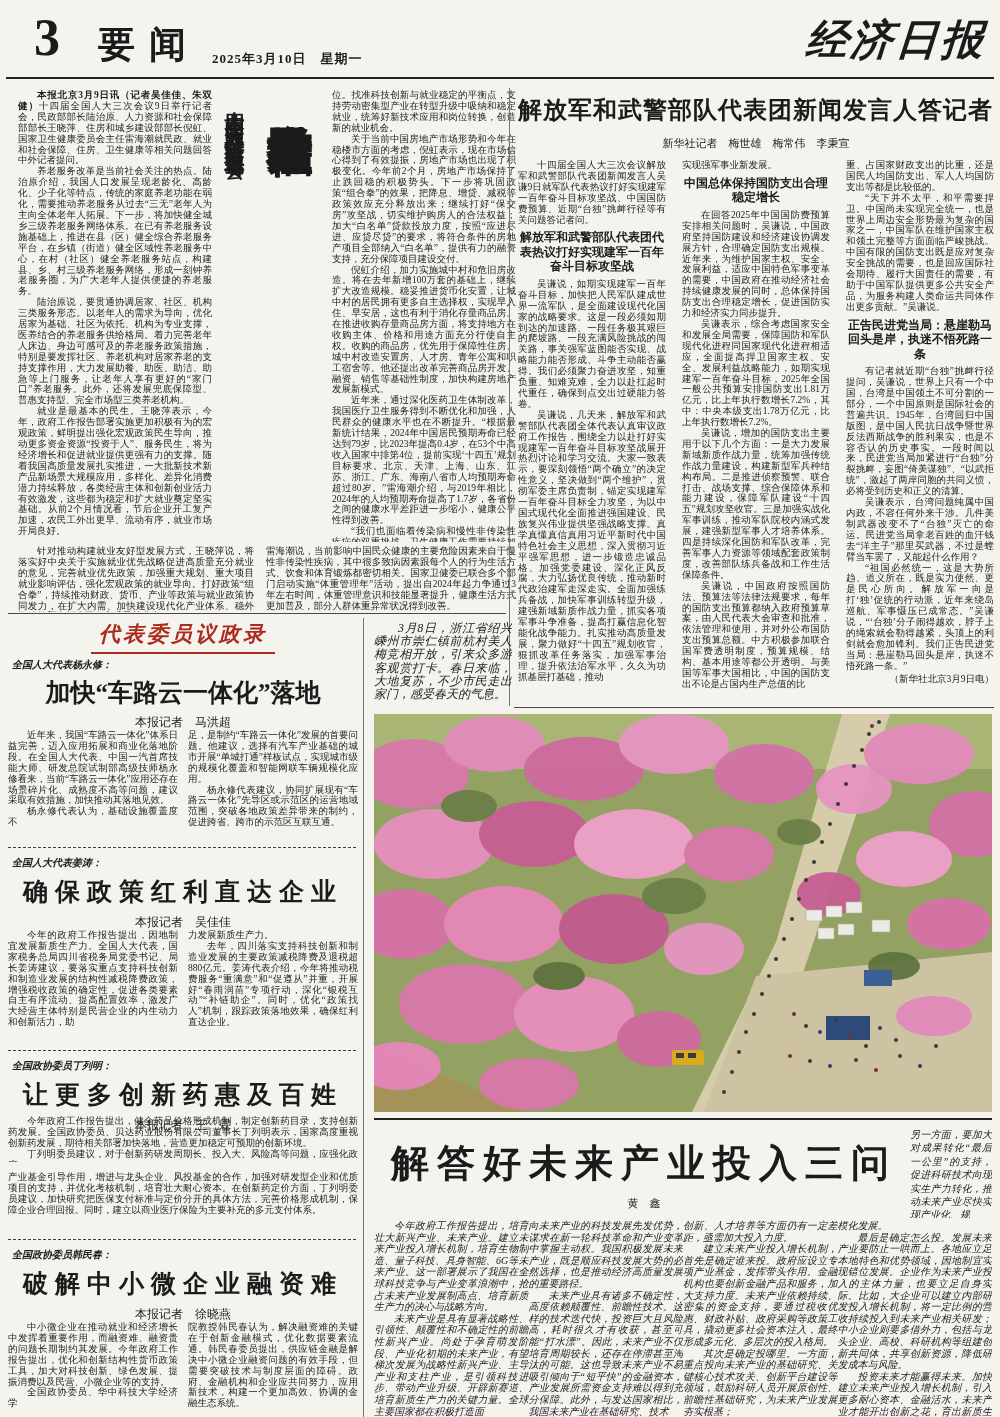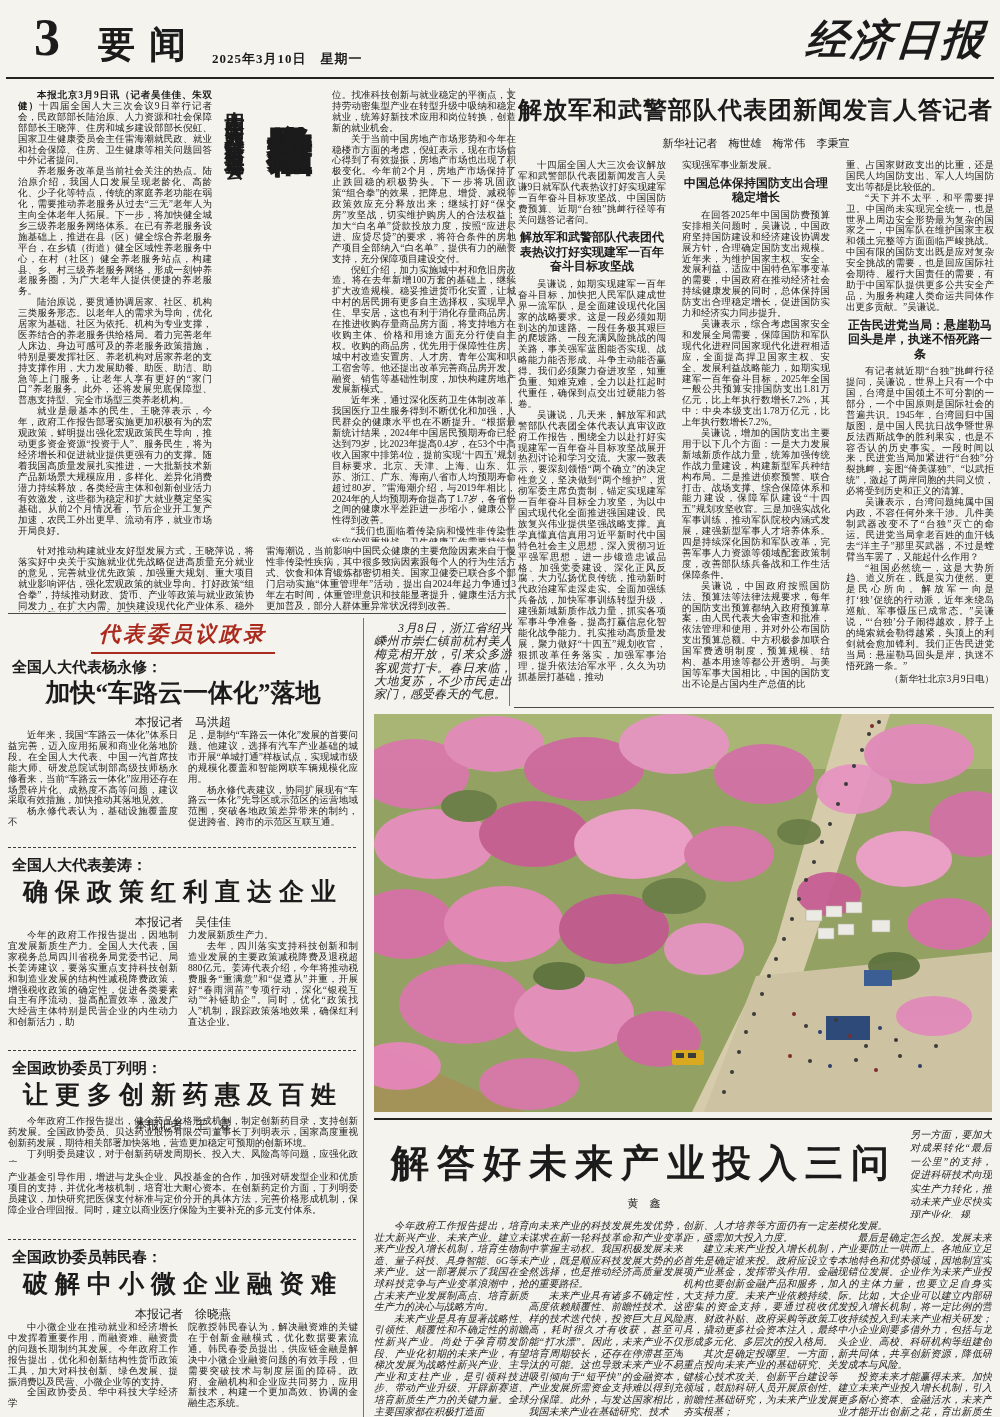--- a/index.html
+++ b/index.html
@@ -42,21 +42,21 @@
   .pla-cols { left:0; top:74px; width:476px; height:546px; display:flex; gap:16px; }
   .pla-col { flex:1; overflow:hidden; }
   .sub-head { font-weight:bold; font-size:12px; line-height:14.5px; text-align:center; margin:5px 0; text-indent:0; }
   .credit { text-align:right; text-indent:0; margin-top:2px; }
   .rule-under-pla { left:514px; top:707px; width:480px; border-top:1px solid #4a4a45; }
 
   
   #yzl { left:8px; top:618px; width:350px; height:799px; }
   .yzl-title { left:50%; transform:translateX(-50%); top:2px; font-size:21px; font-weight:900; font-style:italic;
                color:#ab2a1e; letter-spacing:3px; border-bottom:2px solid #ab2a1e; padding:0 8px 4px; white-space:nowrap; }
-  .yzl-lead { font-size:15px; font-weight:600; white-space:nowrap; }
+  .yzl-lead { font-size:10px; font-weight:600; font-style:italic; white-space:nowrap; }
   .yzl-headline { width:350px; text-align:center; font-size:25px; font-weight:900; white-space:nowrap; }
   .sp { letter-spacing:7px; }
   .yzl-byline { width:350px; text-align:center; font-size:12px; }
   .yzl-body { width:350px; display:flex; gap:10px; }
   .yzl-body > div { flex:1; overflow:hidden; }
   .dashed { width:348px; border-top:1.5px dashed #3d3d38; }
   .vrule2 { left:363px; top:618px; height:799px; }
 
   
   #caption { left:374px; top:622px; width:138px; height:90px; font-size:12px; line-height:13.2px; text-align:justify; font-style:italic; }

